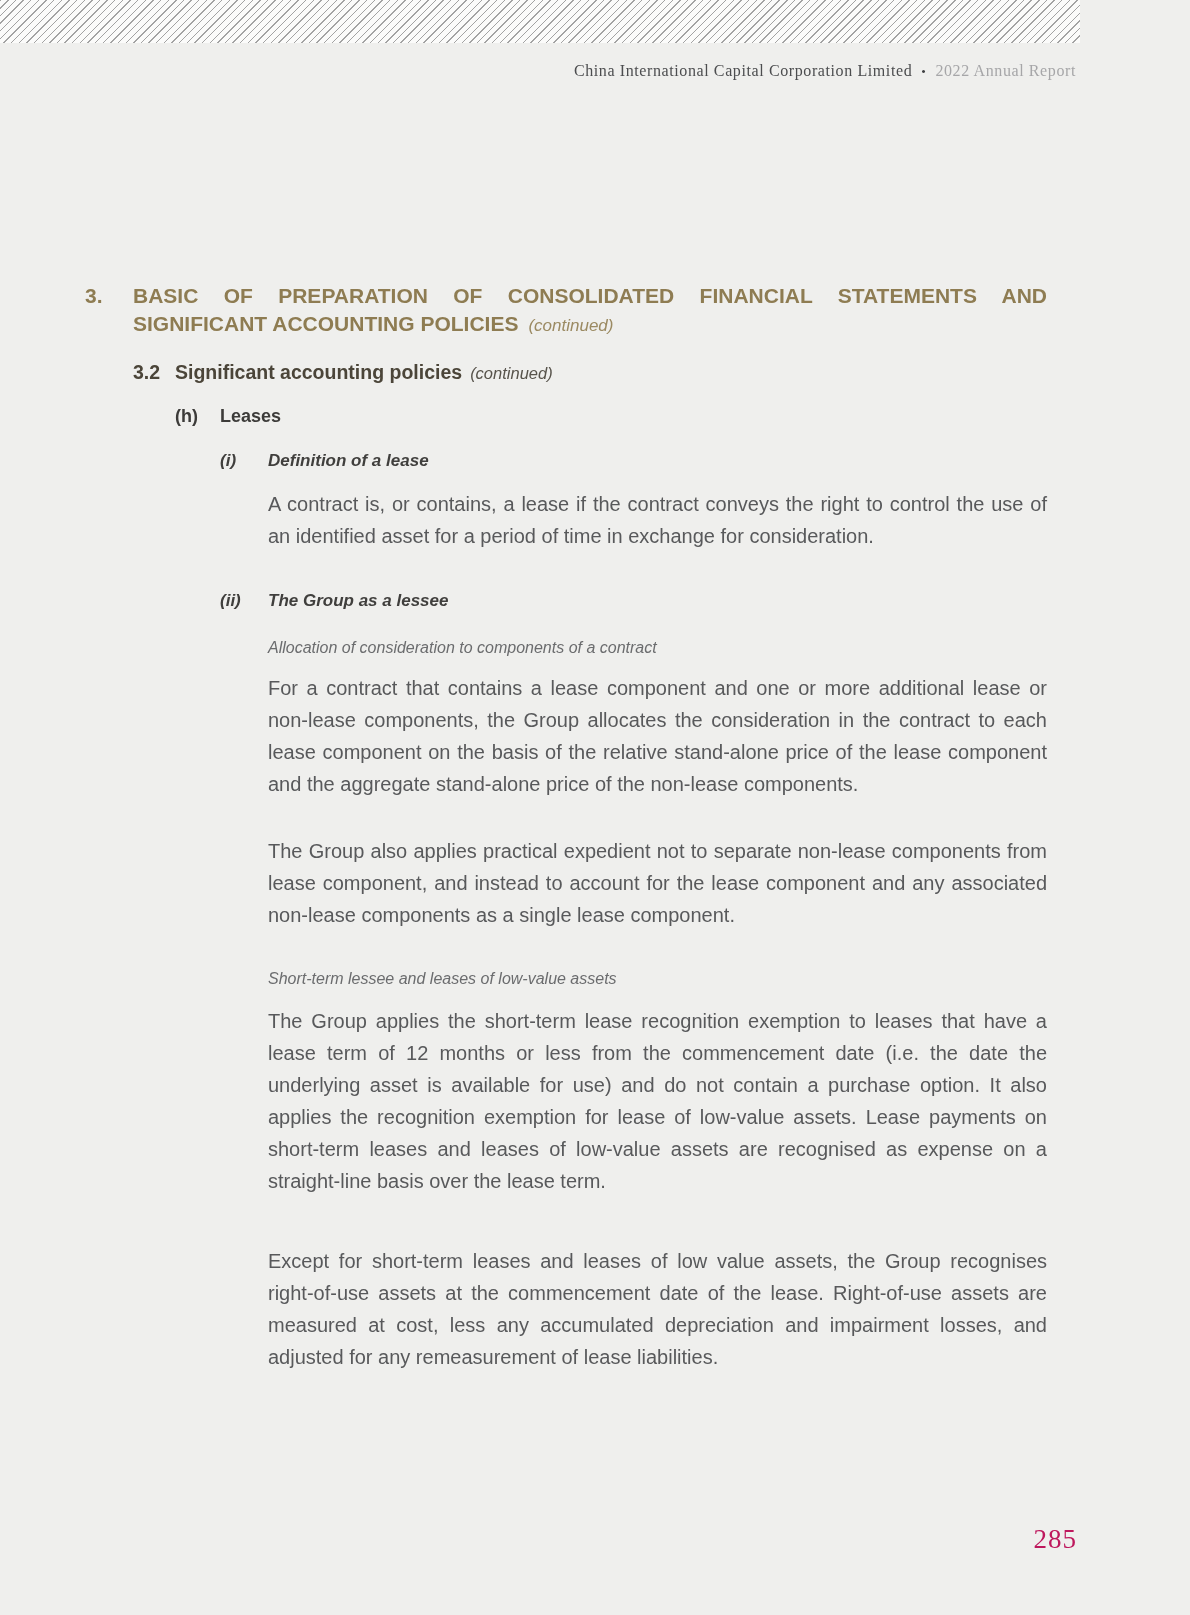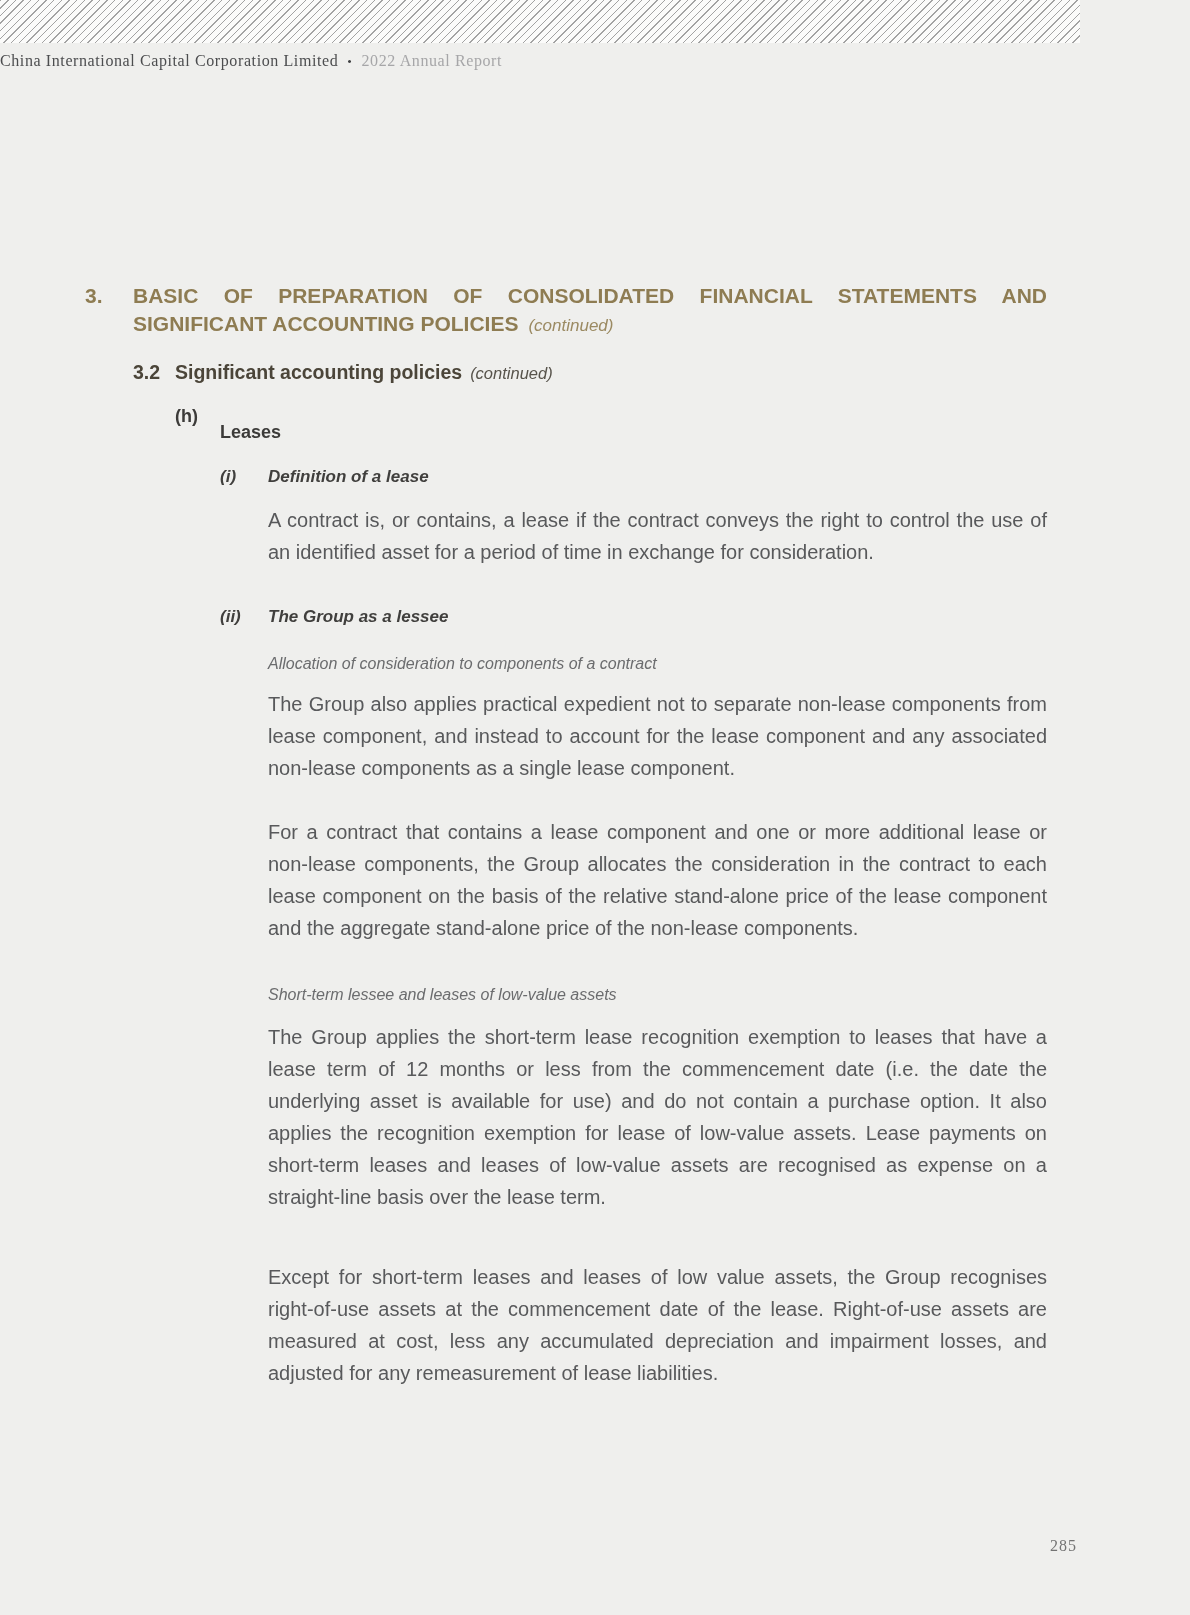--- a/index.html
+++ b/index.html
@@ -23,23 +23,23 @@
     background: repeating-linear-gradient(
       135deg,
       #a3a3a3 0px, #a3a3a3 1px,
       #fbfbfa 1px, #fbfbfa 5.4px
     );
   }
 
   
   .doc-header {
     position: absolute;
-    top: 52px; left: 0;
+    top: 62px; left: 0;
     width: 1076px;
-    text-align: left;
+    text-align: right;
     font-family: "Liberation Serif", serif;
     font-size: 16px;
     letter-spacing: 0.6px;
     color: #4c4d4f;
     white-space: nowrap;
   }
   .hdr-sep { color: #3f4042; margin: 0 9px; font-size: 13px; }
   .hdr-report { color: #a6a6a8; }
 
   
@@ -77,21 +77,21 @@
     font-size: 16.5px; color: #57534b; margin-left: 8px;
   }
 
   
   .h3-num, .h3-text {
     font-size: 18px; font-weight: bold;
     color: #3c3b39; line-height: 26px;
   }
   .h3-num { flex: 0 0 45px; }
   .l3-col { flex: 1; min-width: 0; }
-  .h3-line { margin: 16px 0 19px 0; }
+  .h3-line { margin: 0 0 19px 0; }
 
   
   .h4-num, .h4-text {
     font-size: 17px; font-weight: bold; font-style: italic;
     color: #403f3d; line-height: 26px;
   }
   .h4-num { flex: 0 0 48px; }
   .l4-col { flex: 1; min-width: 0; }
   .h4-line { margin: 0 0 14px 0; }
   .h4-line.lessee { margin-bottom: 18px; }
@@ -120,23 +120,23 @@
   .sh-alloc { margin-bottom: 8px; margin-top: 10px; }
   .sh-short { margin-bottom: 10px; }
   .sh-rou   { margin-bottom: 15px; }
 
   
   .page-number {
     position: absolute;
     right: 113px;
     bottom: 60px;
     font-family: "Liberation Serif", serif;
-    font-size: 16px;
+    font-size: 27px;
     letter-spacing: 1px;
-    color: #737373;
+    color: #be185d;
   }
 </style>
 </head>
 <body>
 
 <div class="page">
 
   <div class="hatch"></div>
 
   <div class="doc-header">
@@ -172,22 +172,22 @@
                     <p class="body-p mb36">A contract is, or contains, a lease if the contract conveys the right to control the use of an identified asset for a period of time in exchange for consideration.</p>
                   </div>
                 </div>
 
                 <div class="row">
                   <div class="h4-num">(ii)</div>
                   <div class="l4-col">
                     <div class="h4-line h4-text lessee">The Group as a lessee</div>
 
                     <p class="subhead sh-alloc">Allocation of consideration to components of a contract</p>
+                    <p class="body-p mb35">For a contract that contains a lease component and one or more additional lease or non-lease components, the Group allocates the consideration in the contract to each lease component on the basis of the relative stand-alone price of the lease component and the aggregate stand-alone price of the non-lease components.</p>
                     <p class="body-p mb32">The Group also applies practical expedient not to separate non-lease components from lease component, and instead to account for the lease component and any associated non-lease components as a single lease component.</p>
-                    <p class="body-p mb35">For a contract that contains a lease component and one or more additional lease or non-lease components, the Group allocates the consideration in the contract to each lease component on the basis of the relative stand-alone price of the lease component and the aggregate stand-alone price of the non-lease components.</p>
 
                     <p class="subhead sh-short">Short-term lessee and leases of low-value assets</p>
                     <p class="body-p mb33">The Group applies the short-term lease recognition exemption to leases that have a lease term of 12 months or less from the commencement date (i.e. the date the underlying asset is available for use) and do not contain a purchase option. It also applies the recognition exemption for lease of low-value assets. Lease payments on short-term leases and leases of low-value assets are recognised as expense on a straight-line basis over the lease term.</p>
 
                     <p class="body-p mb0">Except for short-term leases and leases of low value assets, the Group recognises right-of-use assets at the commencement date of the lease. Right-of-use assets are measured at cost, less any accumulated depreciation and impairment losses, and adjusted for any remeasurement of lease liabilities.</p>
                   </div>
                 </div>
 
               </div>
             </div>

